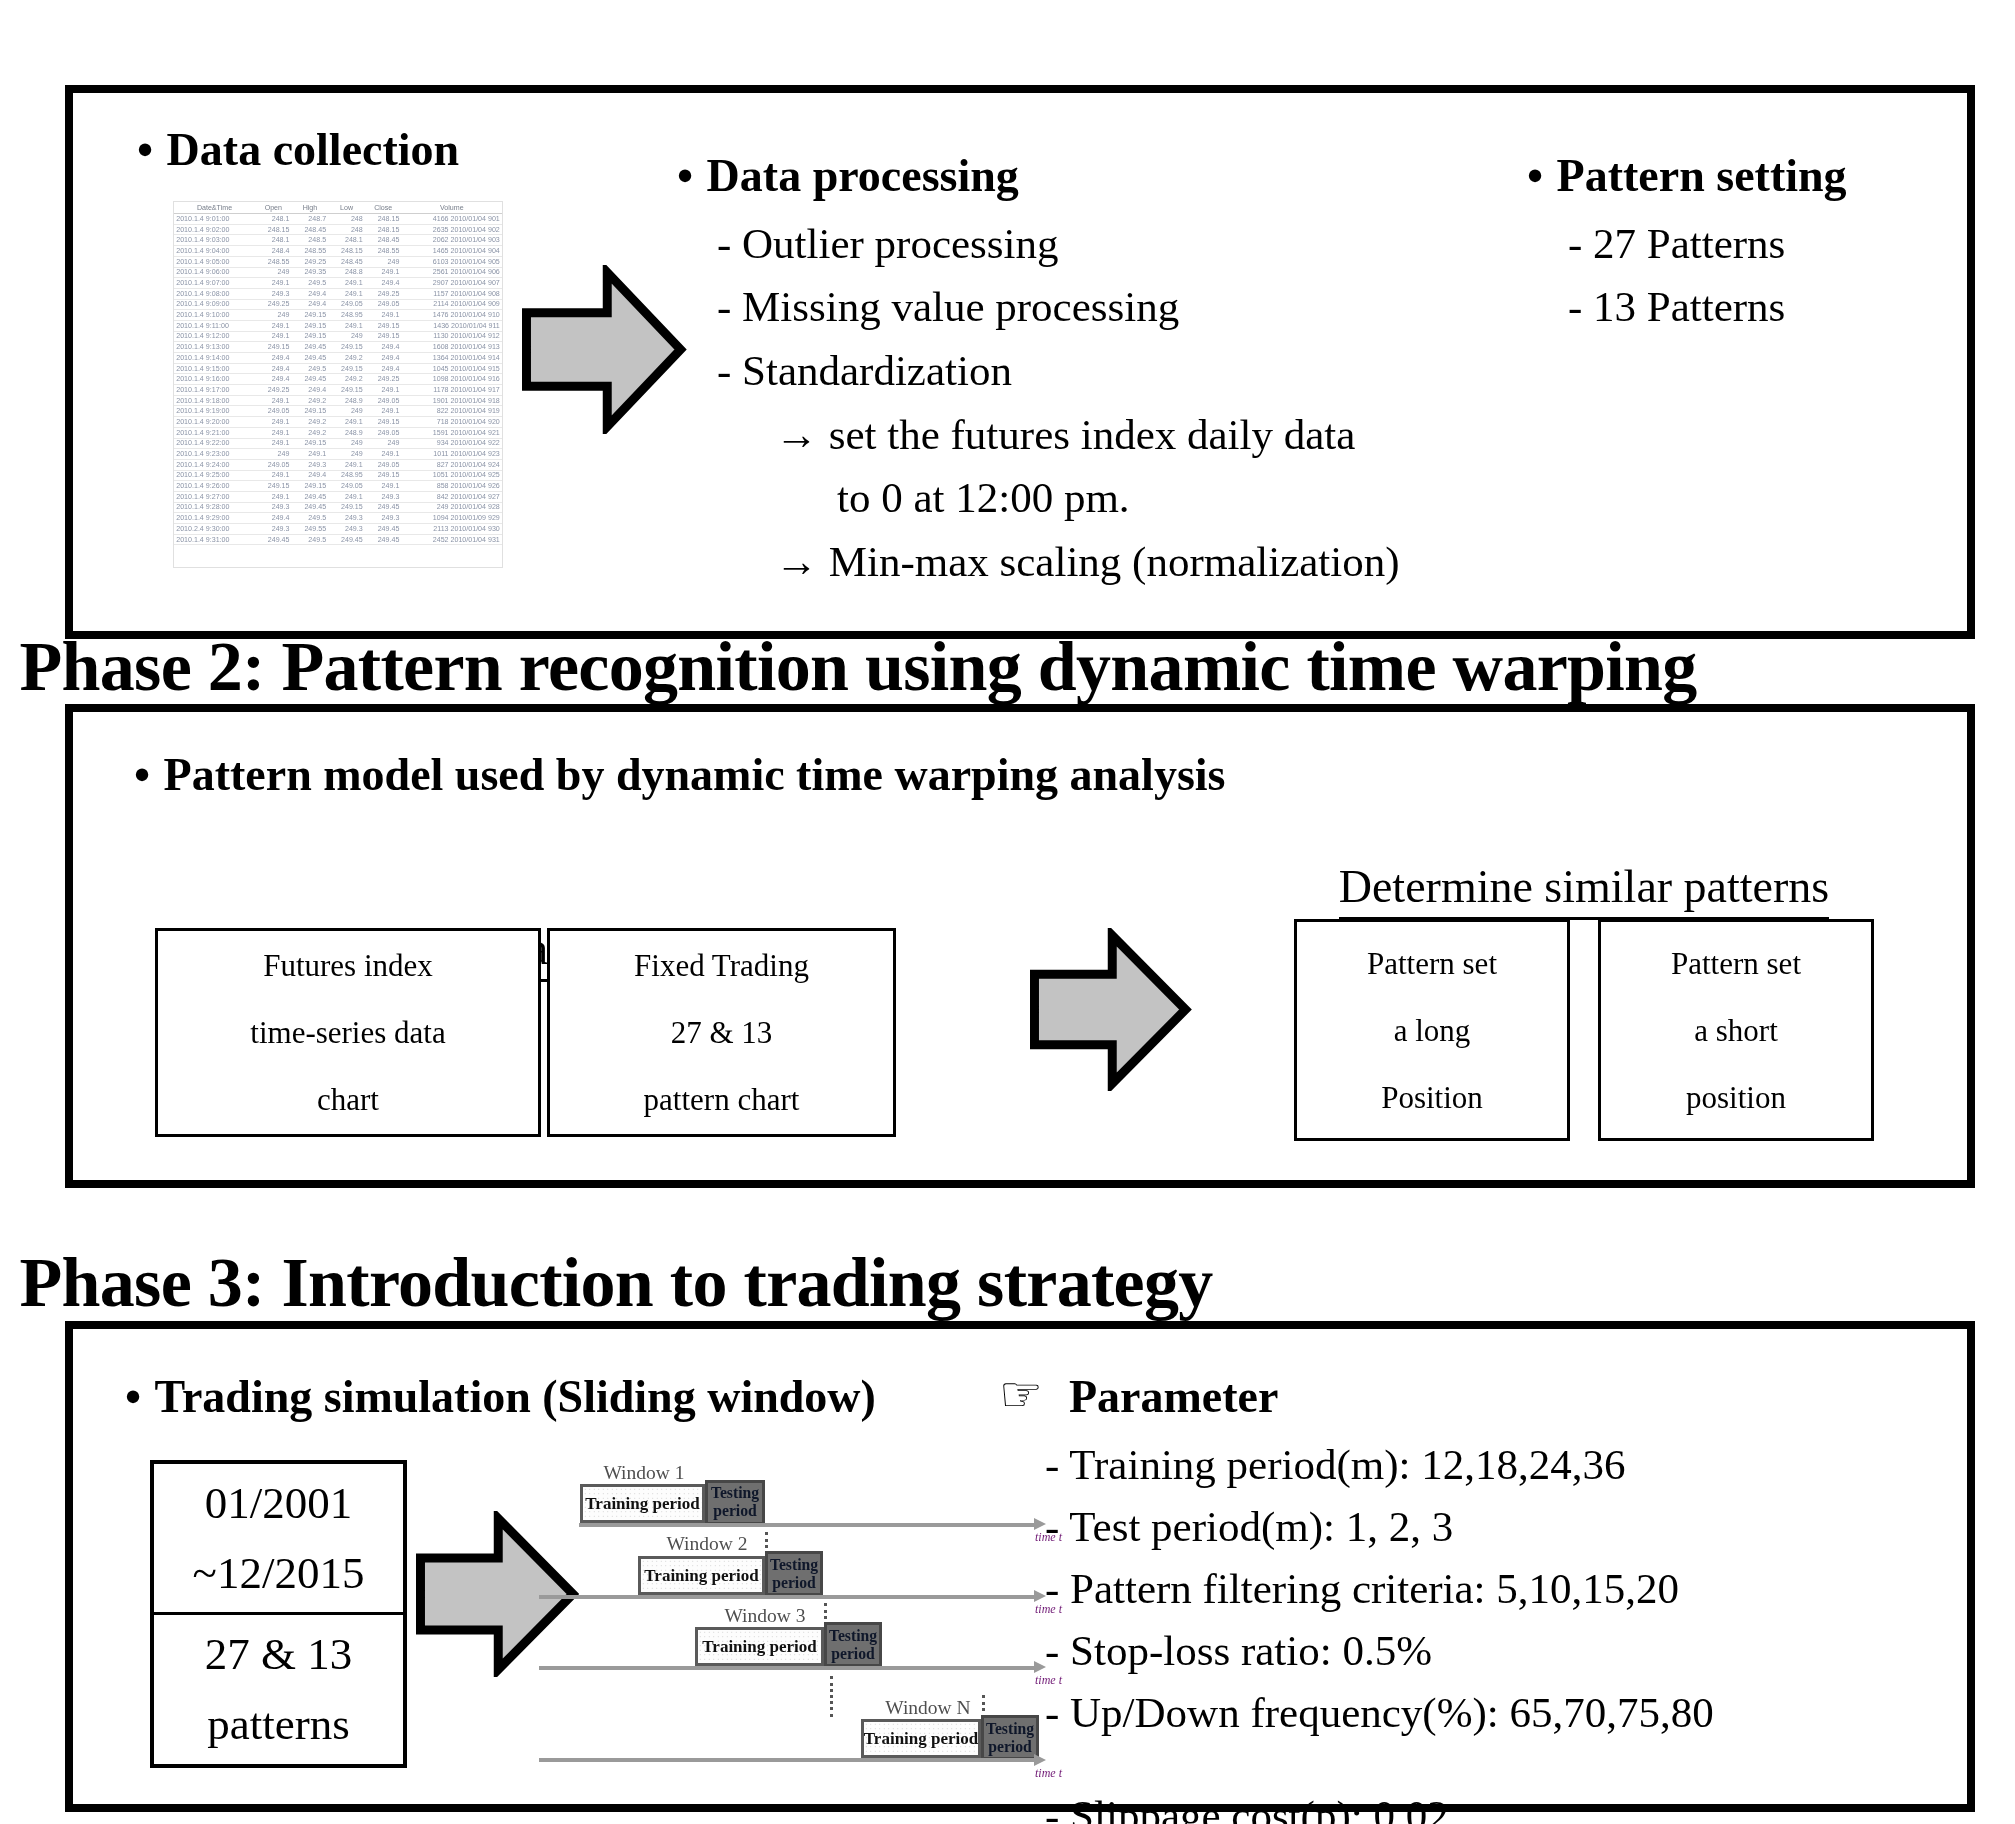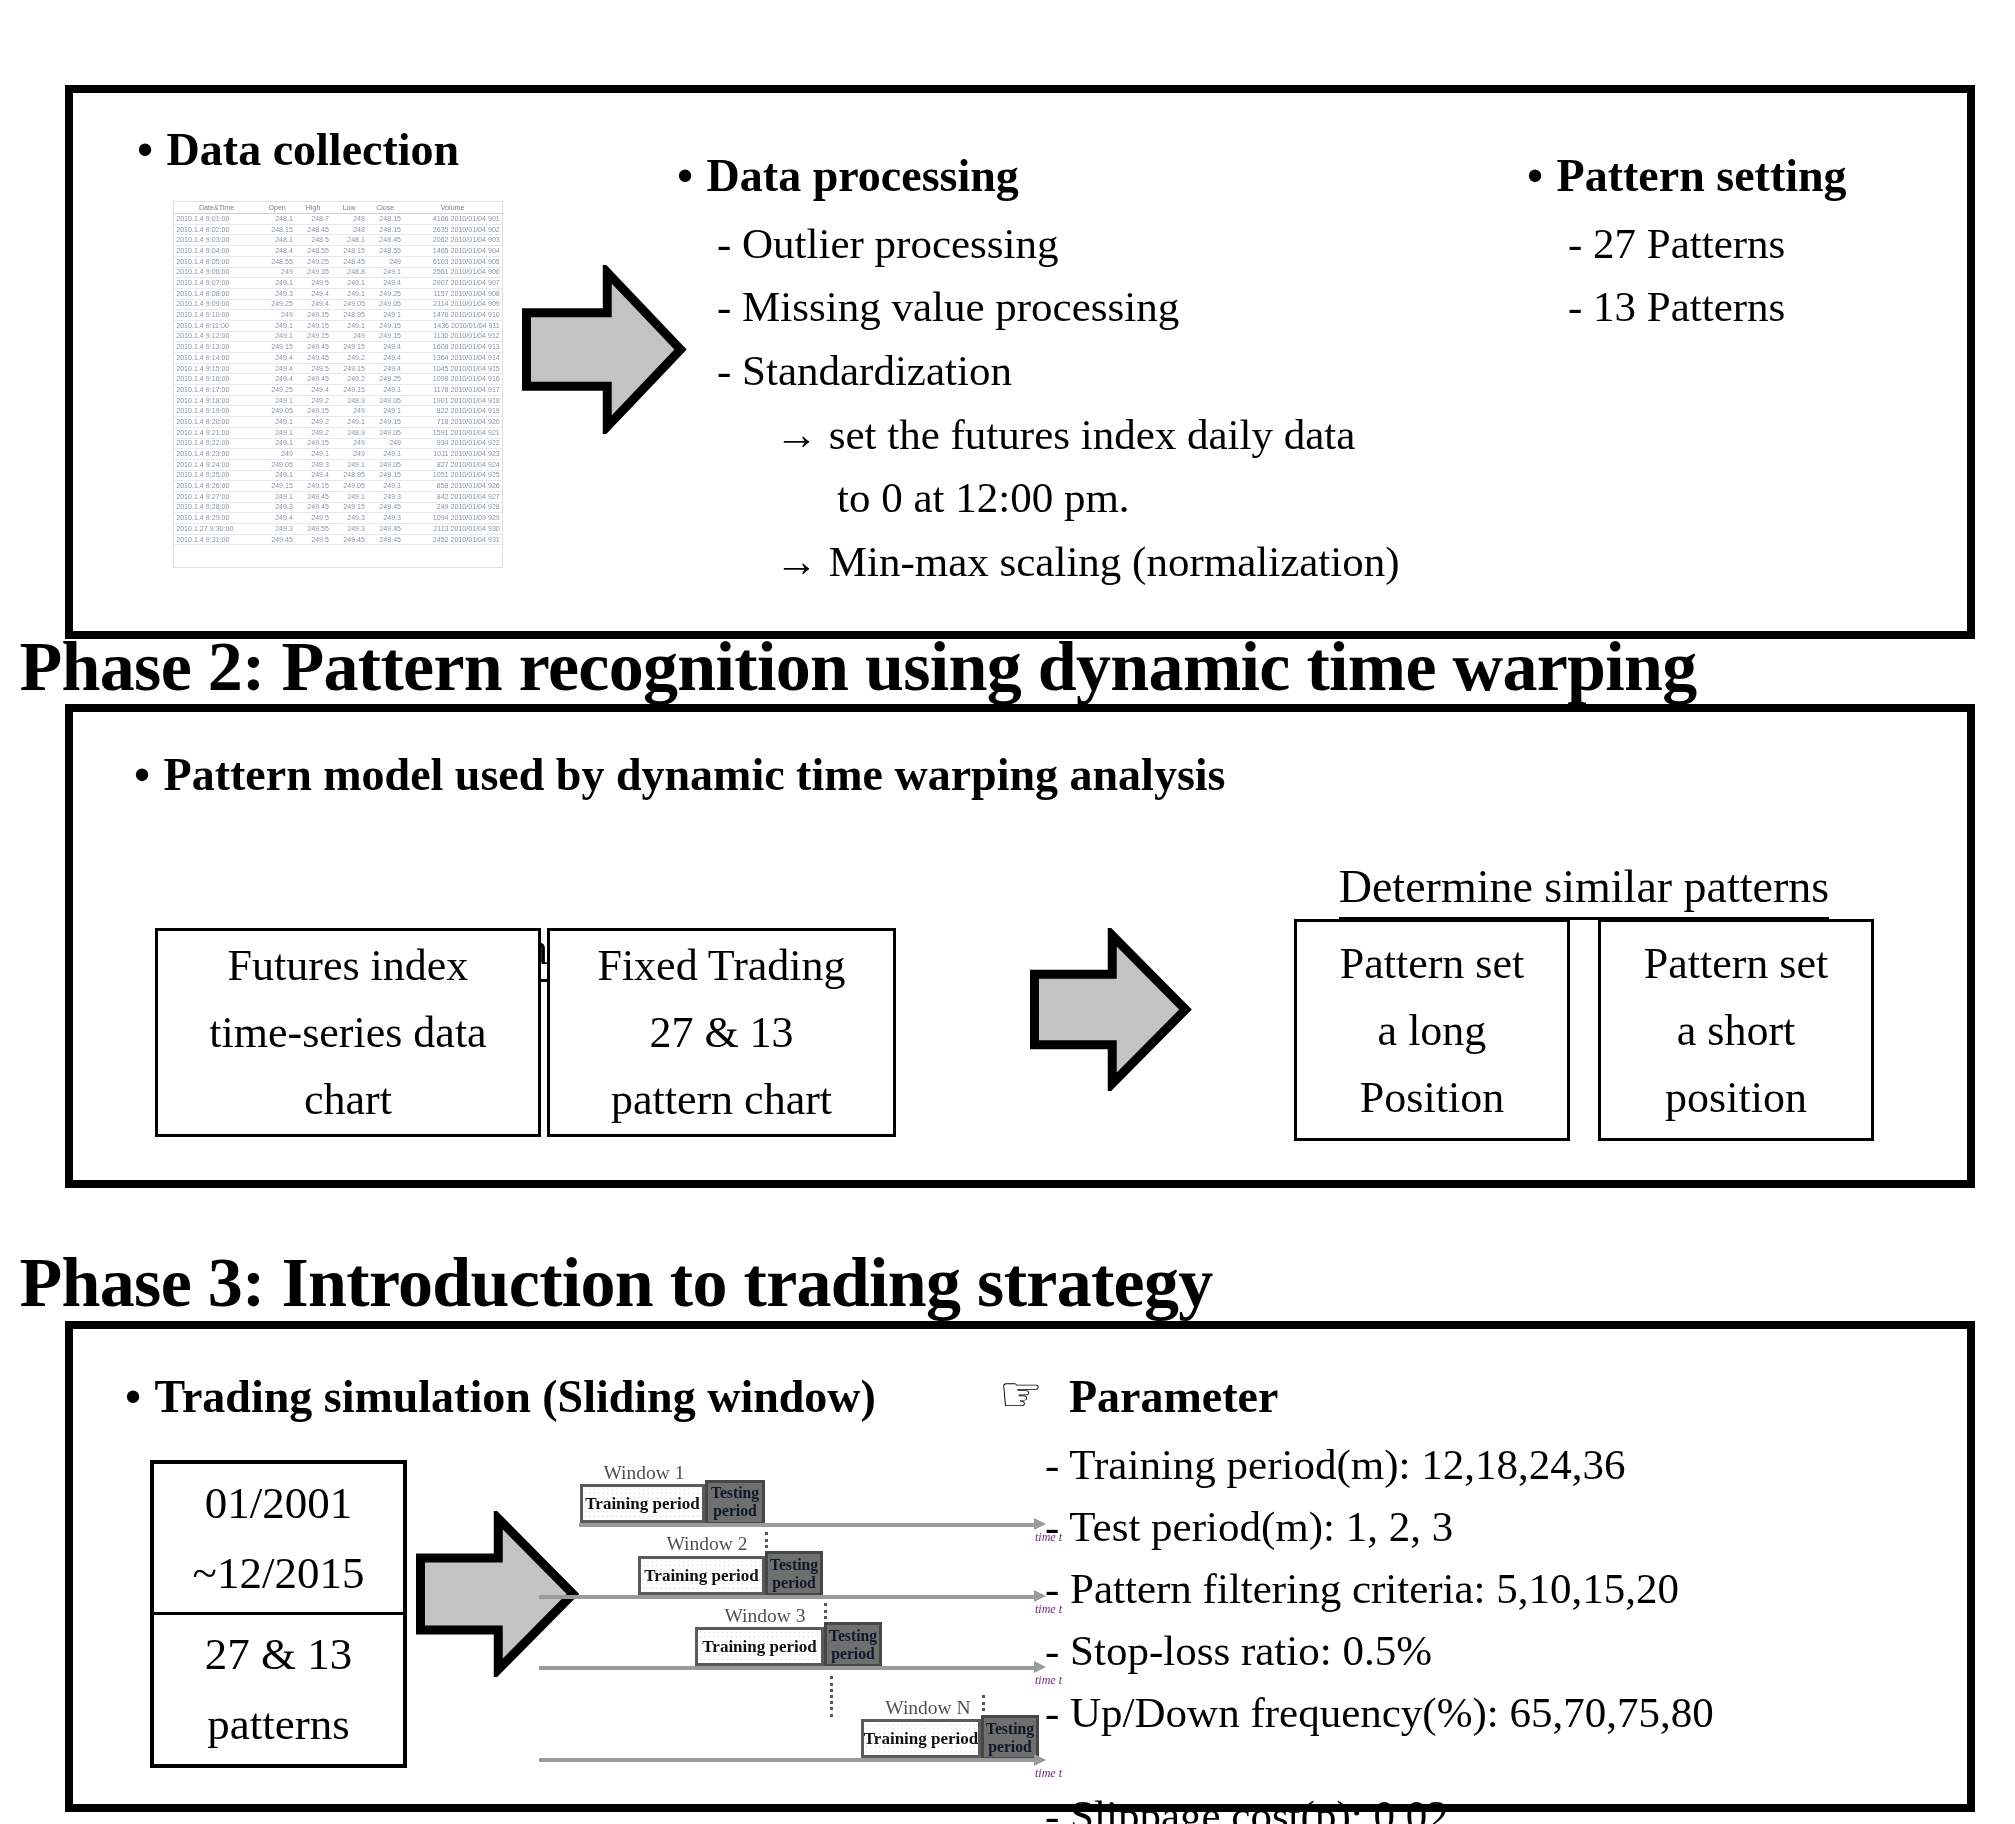--- a/index.html
+++ b/index.html
@@ -15,21 +15,21 @@
   .sheet{position:absolute;left:174px;top:192px;width:328px;height:365px;border:0.7px solid #e0e0e0;
          background:#fff;font-family:"Liberation Sans",sans-serif;font-size:7.1px;color:#8a93a6;overflow:hidden;}
   .sheet table{border-collapse:collapse;width:100%;}
   .sheet th{font-weight:normal;color:#777e8a;border-bottom:0.7px solid #cfcfcf;padding:0.7px 2.2px;height:9.7px;text-align:center;}
   .sheet td{border-bottom:0.7px solid #e8e8e8;padding:0 2.2px;height:9.7px;white-space:nowrap;}
   .sheet td.c0{text-align:left;}
   .sheet td.c1,.sheet td.c2,.sheet td.c3,.sheet td.c4,.sheet td.c5{text-align:right;}
   
   .flowbox{position:absolute;border:3.7px solid #000;background:#fff;display:flex;flex-direction:column;
            justify-content:center;align-items:center;text-align:center;}
-  .flowbox .line{font-size:44px;line-height:67px;white-space:nowrap;}
+  .flowbox .line{font-size:31px;line-height:67px;white-space:nowrap;}
   .group-head{position:absolute;text-align:center;font-size:46px;white-space:nowrap;}
   .underl{display:inline-block;border-bottom:3.7px solid #000;padding-bottom:3.7px;}
   
   .rangebox{position:absolute;left:150px;top:1460px;width:249px;height:300px;border:4.5px solid #000;background:#fff;}
   .rangebox .cell{display:flex;flex-direction:column;justify-content:center;align-items:center;}
   .rangebox .cell .line{font-size:45px;line-height:70px;white-space:nowrap;}
   .rangebox .top{height:148px;border-bottom:3.7px solid #000;}
   .rangebox .bot{height:148px;}
   
   .slide{position:absolute;left:524px;top:1460px;width:532px;height:329px;}
@@ -300,21 +300,21 @@
             </tr>
             <tr>
               <td class="c0">2010.1.4 9:29:00</td>
               <td class="c1">249.4</td>
               <td class="c2">249.5</td>
               <td class="c3">249.3</td>
               <td class="c4">249.3</td>
               <td class="c5">1094 2010/01/09 929</td>
             </tr>
             <tr>
-              <td class="c0">2010.1.27 9:30:00</td>
+              <td class="c0">2010.2.4 9:30:00</td>
               <td class="c1">249.3</td>
               <td class="c2">249.55</td>
               <td class="c3">249.3</td>
               <td class="c4">249.45</td>
               <td class="c5">2113 2010/01/04 930</td>
             </tr>
             <tr>
               <td class="c0">2010.1.4 9:31:00</td>
               <td class="c1">249.45</td>
               <td class="c2">249.5</td>

